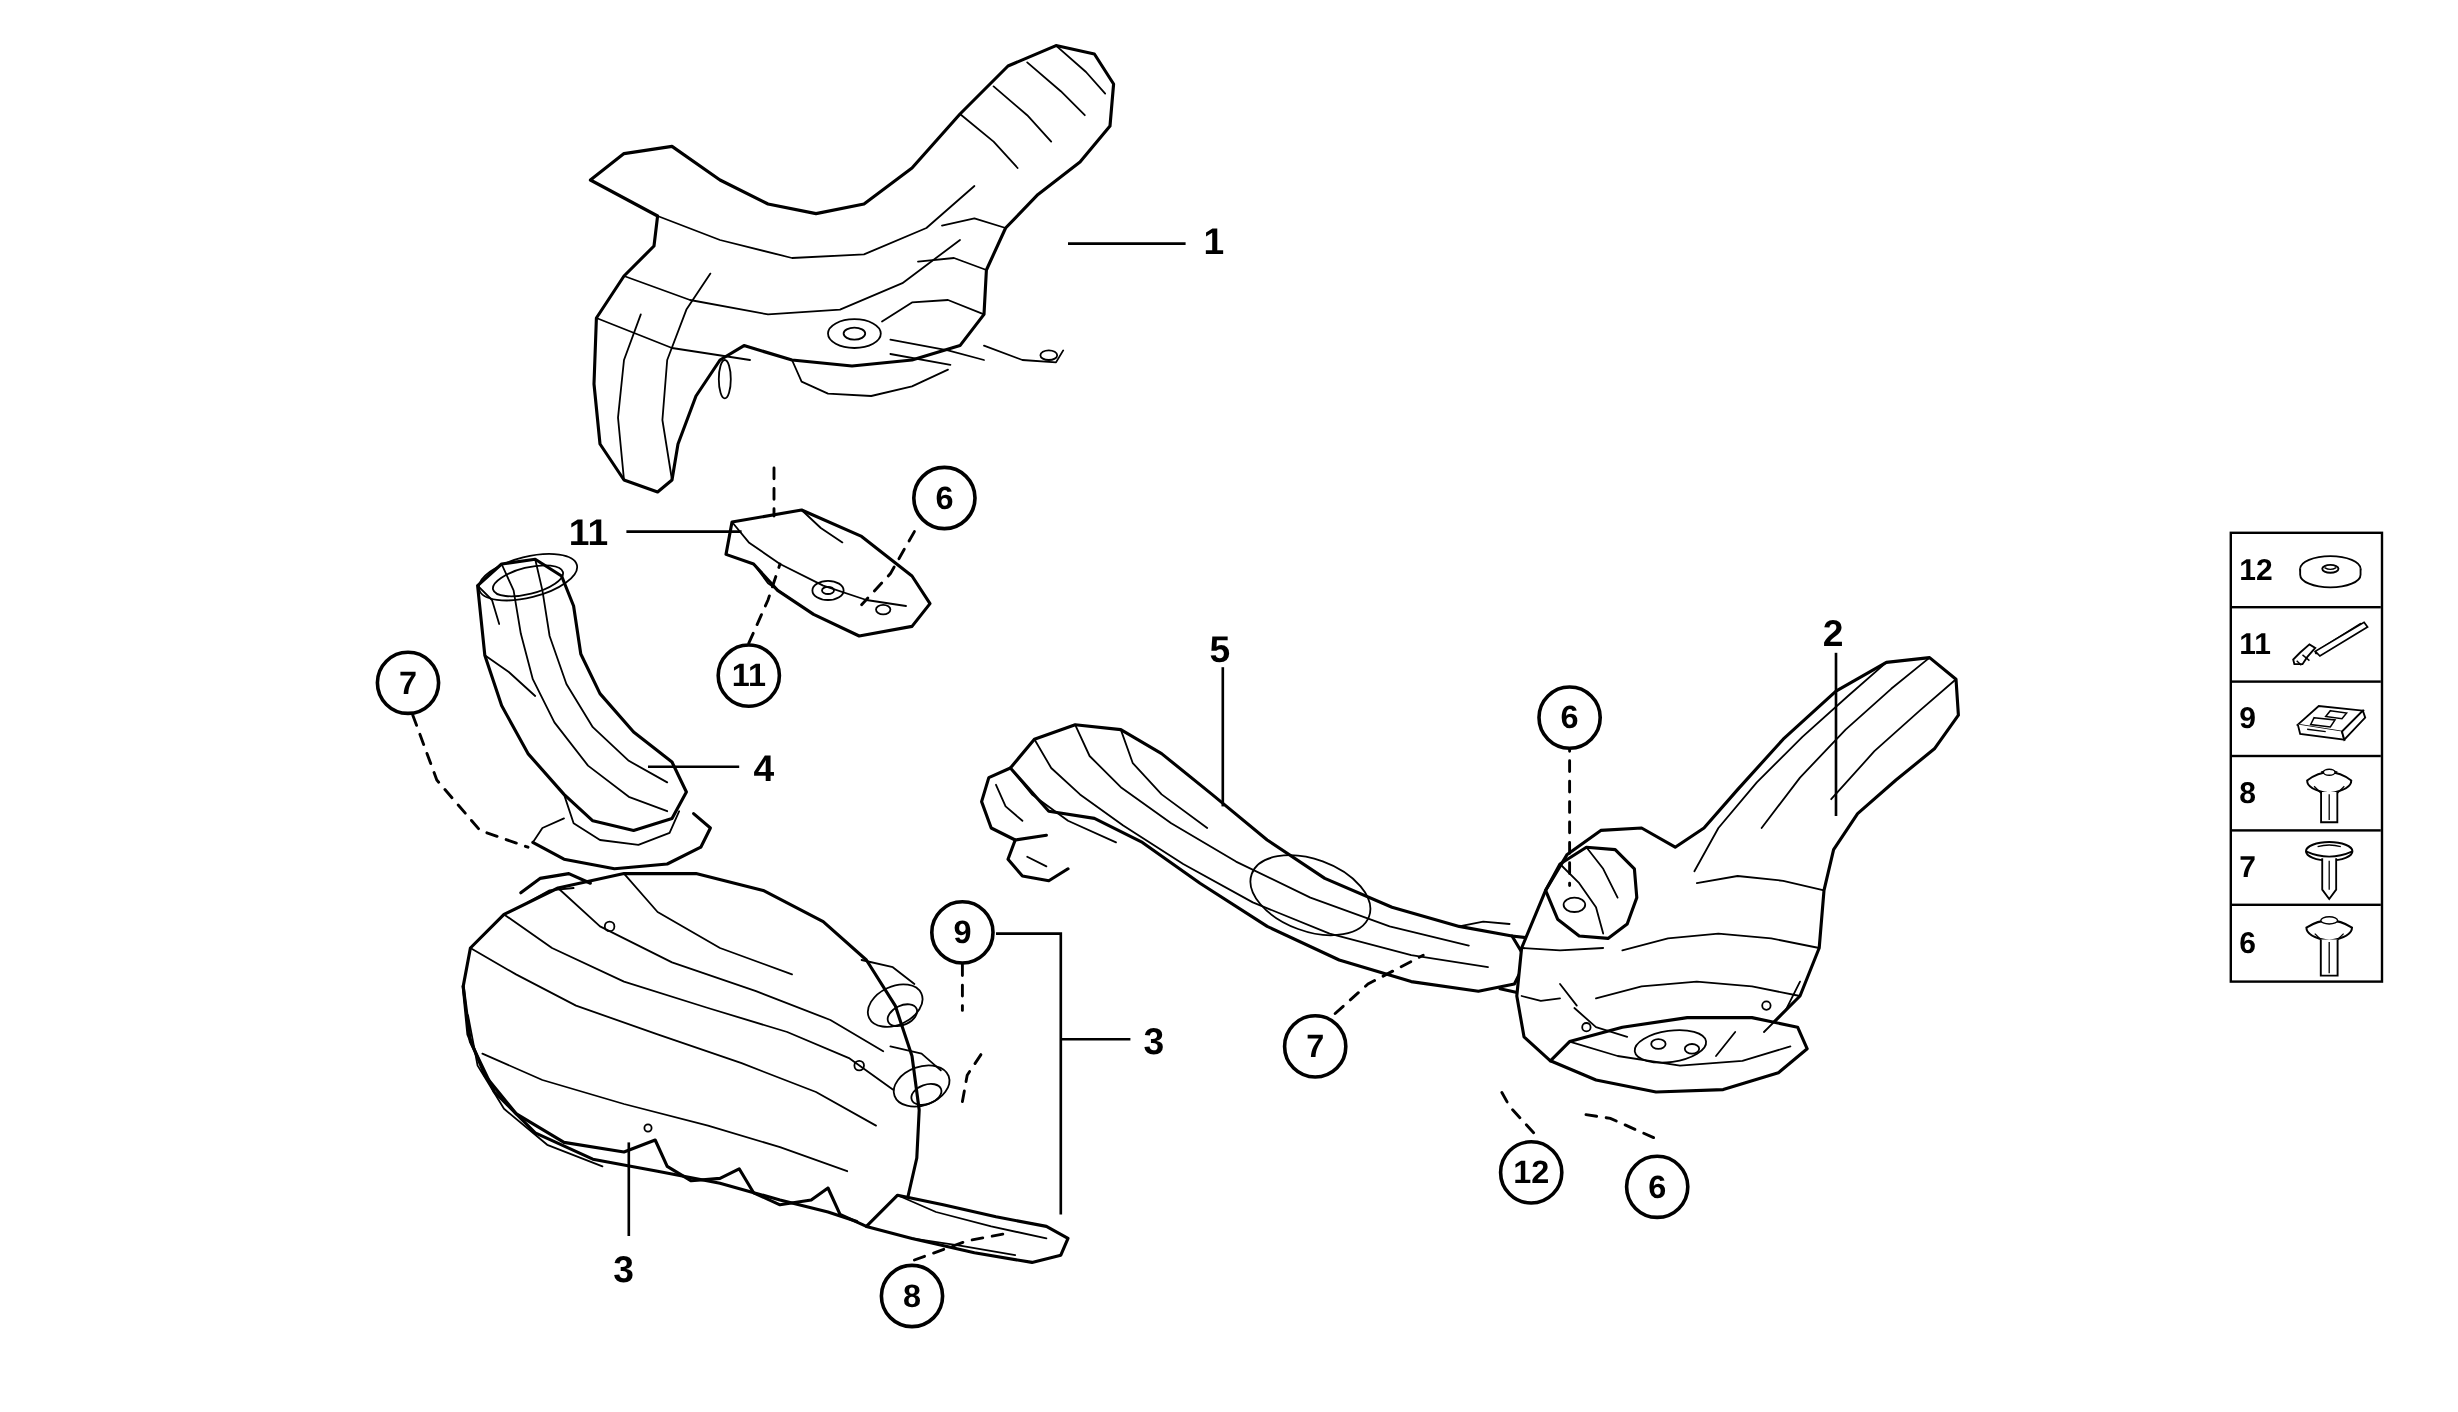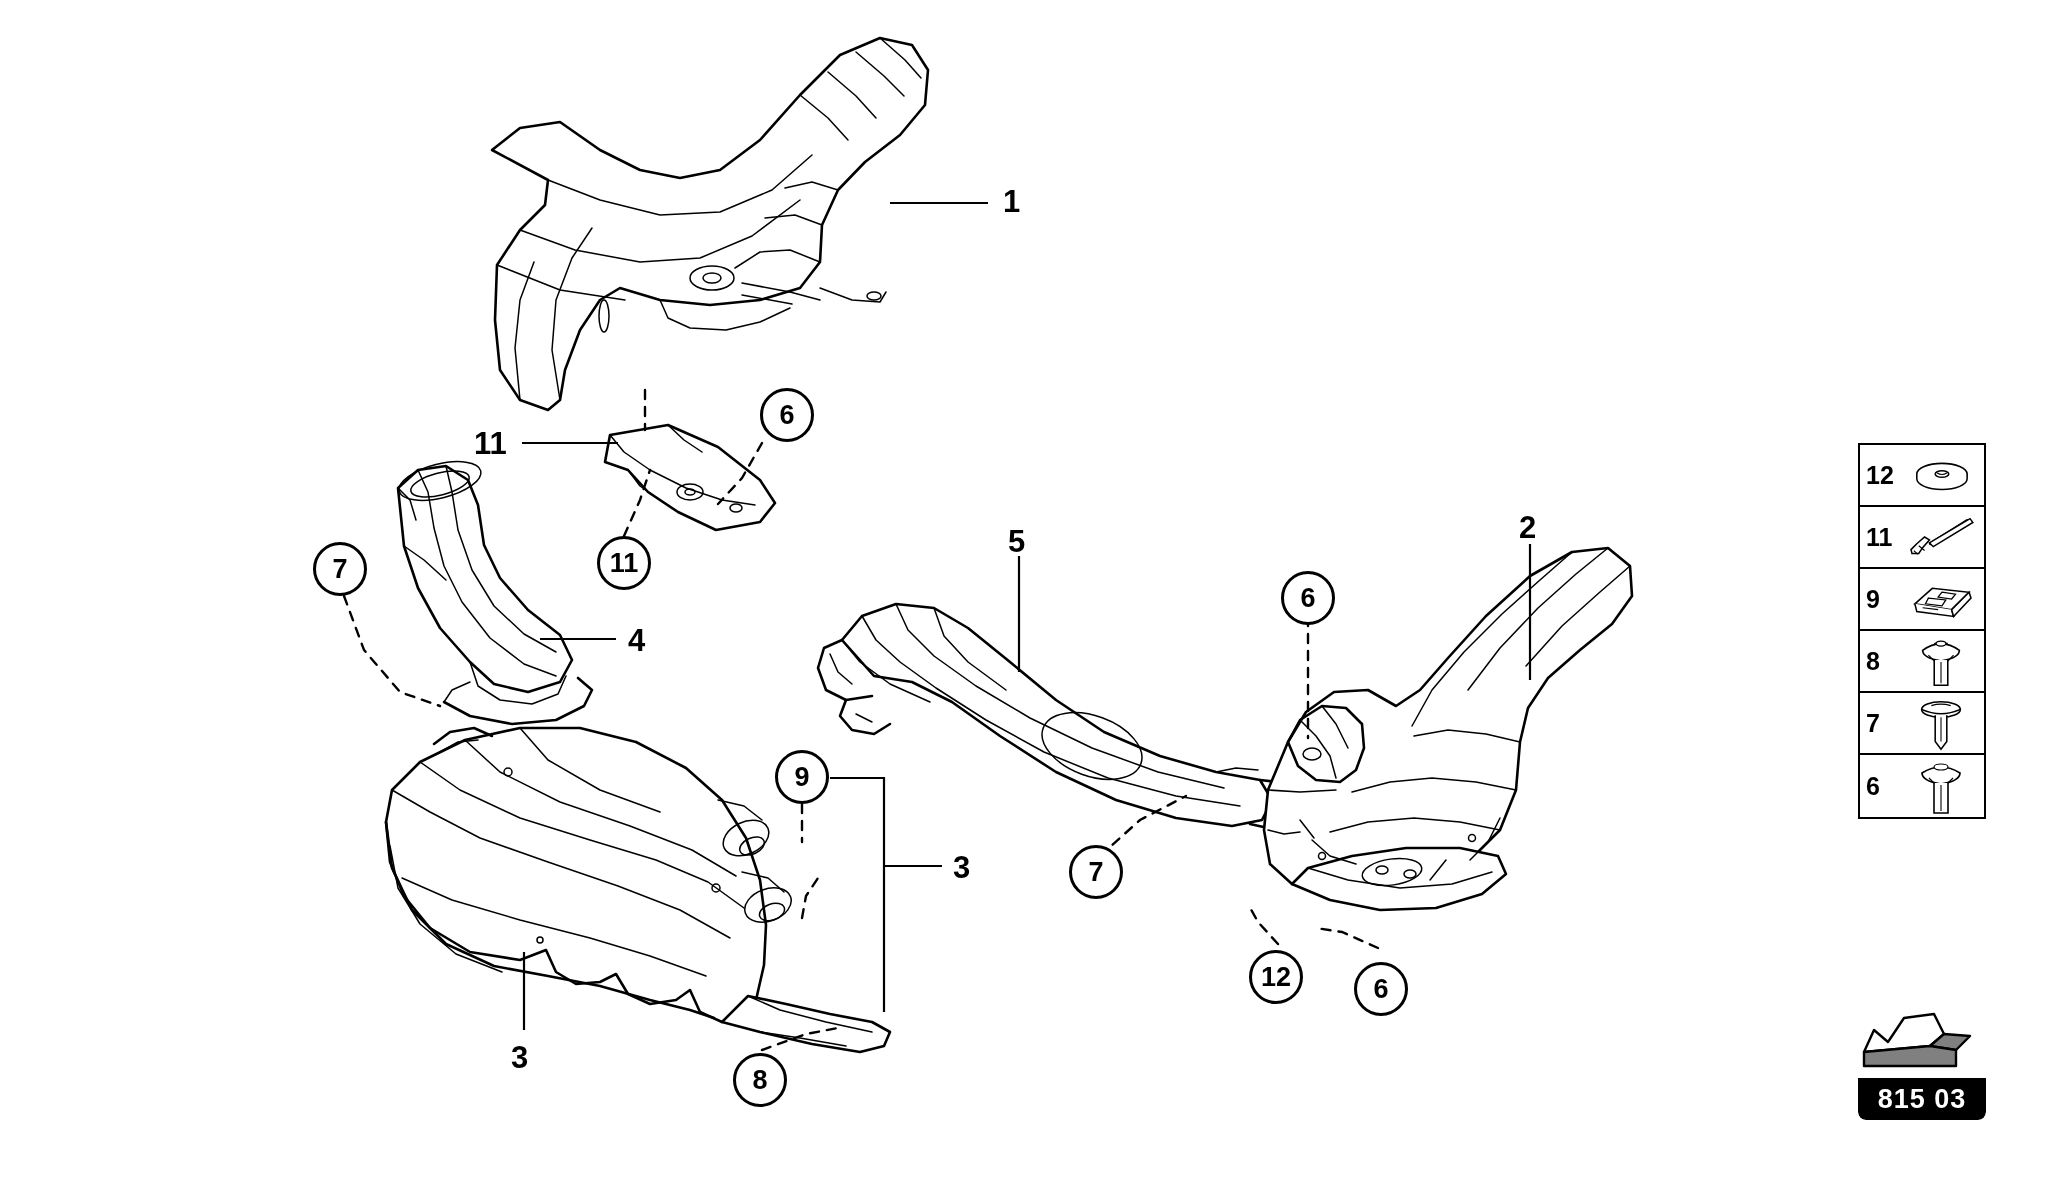--- a/index.html
+++ b/index.html
@@ -444,26 +444,14 @@
           <path d="M31 23 L37 29" stroke="#000" stroke-width="1.1"></path>
           <path d="M55 23 L49 29" stroke="#000" stroke-width="1.1"></path>
           <path d="M36 28 L36 58 L50 58 L50 28" fill="#fff" stroke="#000" stroke-width="1.6"></path>
           <path d="M43 30 L43 56" stroke="#000" stroke-width="1.1"></path>
         </svg>
       </div>
     </div>
 
   </div>
 
-  <div id="badge">
-    <div id="badge-art">
-      <svg viewBox="0 0 128 78">
-        <path d="M6 52 L16 30 L30 42 L46 18 L76 14 L86 34 L72 46 Z" fill="#ffffff" stroke="#000" stroke-width="2.4" stroke-linejoin="round"></path>
-        <path d="M72 46 L86 34 L112 36 L98 50 Z" fill="#808080" stroke="#000" stroke-width="2.4" stroke-linejoin="round"></path>
-        <path d="M6 52 L72 46 L98 50 L98 66 L6 66 Z" fill="#808080" stroke="#000" stroke-width="2.4" stroke-linejoin="round"></path>
-      </svg>
-    </div>
-    <div id="badge-bar">
-      <span id="badge-code">815 03</span>
-    </div>
-  </div>
 
 </div>
 
 </body></html>

